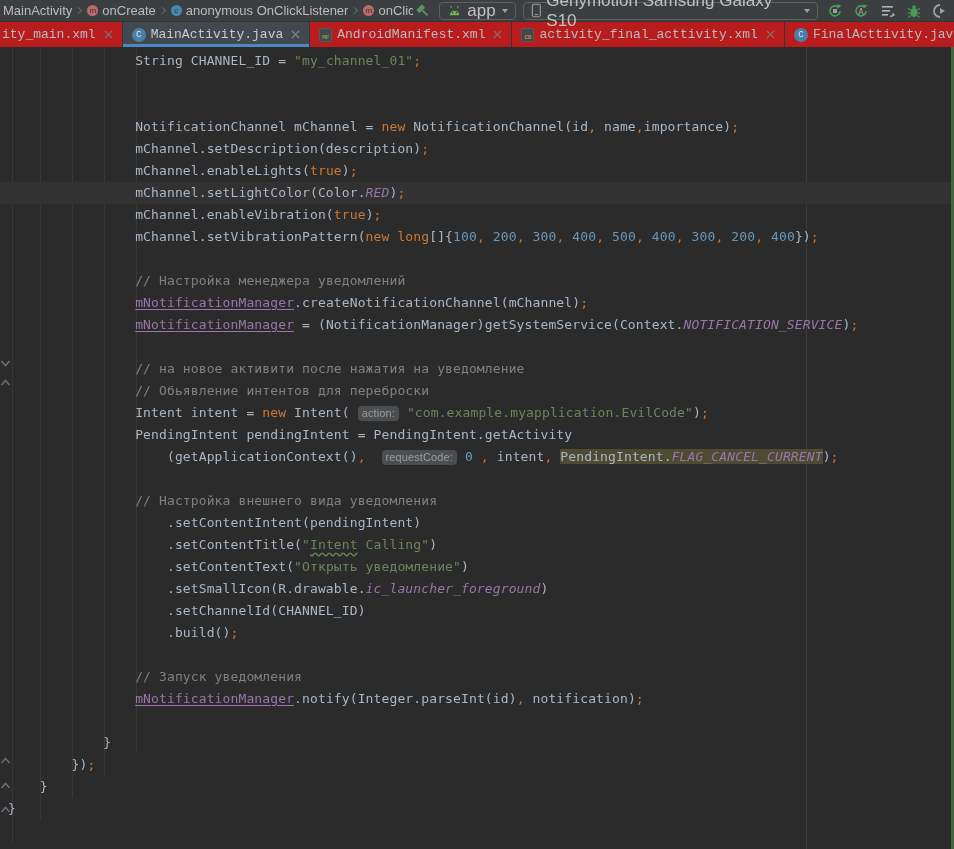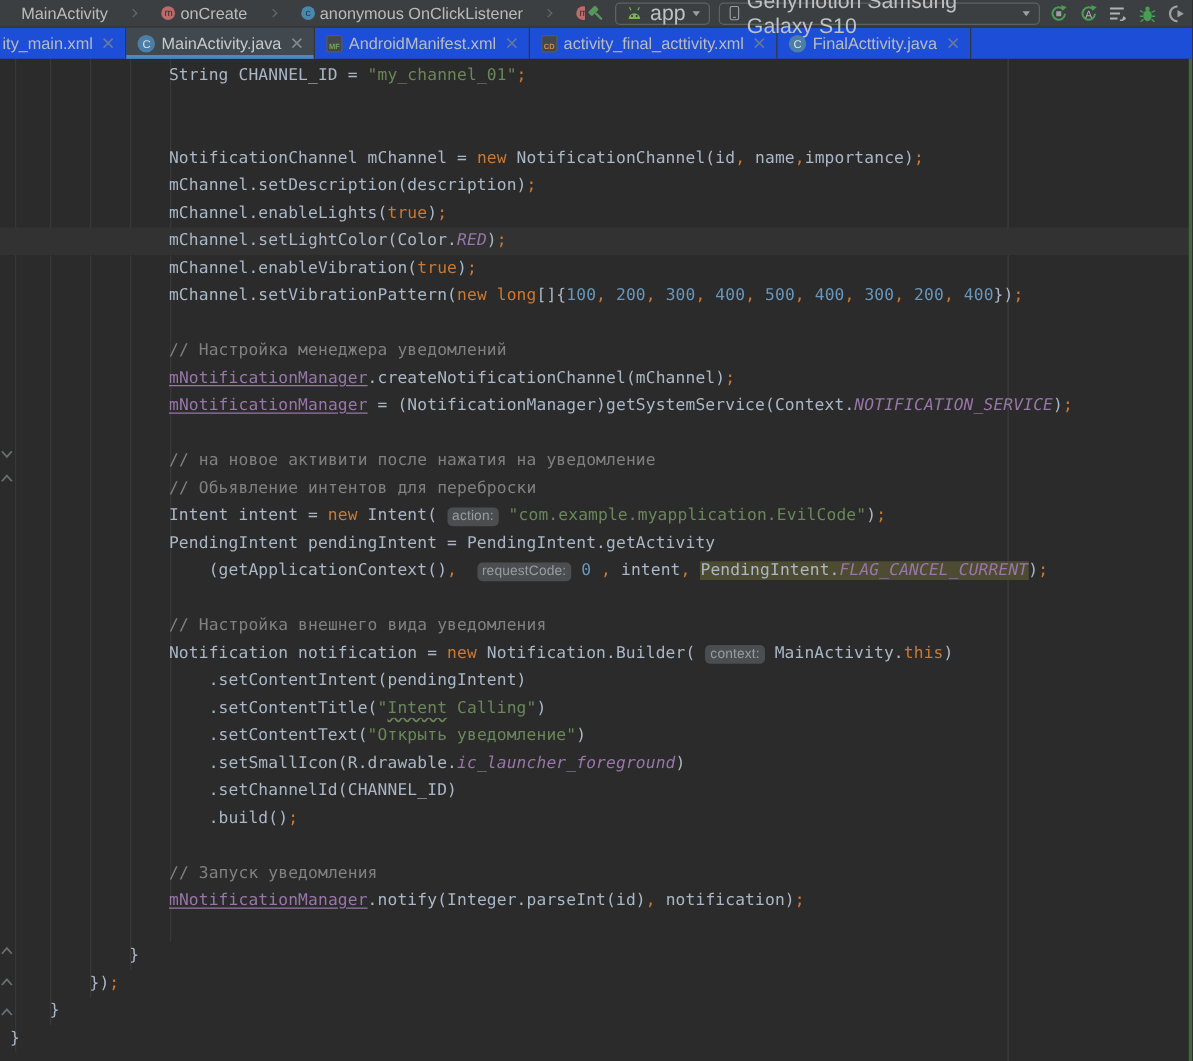--- a/index.html
+++ b/index.html
@@ -11,38 +11,38 @@
     -webkit-font-smoothing:antialiased;
   }
 
   
   .toolbar {
     height:22px; background:#3c3f41; border-bottom:1px solid #353535;
     display:flex; align-items:center; color:#bbbbbb; font-size:13px;
     position:relative; z-index:5; padding-right:4px;
   }
   .crumbs { display:flex; align-items:center; padding-left:1px; white-space:nowrap; overflow:hidden; }
-  .crumb { display:flex; align-items:center; gap:4px; padding:0 16px; cursor:default; }
+  .crumb { display:flex; align-items:center; gap:4px; padding:0 2px; cursor:default; }
   .crumb-sep { width:5px; height:5px; border-top:1.5px solid #66696b; border-right:1.5px solid #66696b;
     transform:rotate(45deg); margin:0 4px 0 2px; flex:0 0 auto; }
   .ic-round { width:11px; height:11px; border-radius:50%; display:inline-flex; align-items:center; justify-content:center;
     font-size:8px; line-height:1; color:#3c2f2f; flex:0 0 auto; }
   .ic-method { background:#bc6a6a; }
   .ic-anon   { background:#4a87ad; color:#1e3547; }
 
   .toolbar-right { margin-left:auto; display:flex; align-items:center; gap:7px; }
   .combo { height:18px; border:1px solid #5e6163; border-radius:4px; display:flex; align-items:center;
     gap:5px; padding:0 7px; font-size:17px; color:#bfc1c3; cursor:default; }
   .dd-arrow { width:0; height:0; border-left:3.5px solid transparent; border-right:3.5px solid transparent;
     border-top:4px solid #9da0a3; margin-left:1px; }
   .tbtn { width:20px; height:18px; display:flex; align-items:center; justify-content:center; }
 
   
-  .tabs { height:25px; background:#1d4ed8; display:flex; align-items:stretch; font-size:13px; color:#b9bcbe;
-    position:relative; z-index:4; }
+  .tabs { height:25px; background:#b91c1c; display:flex; align-items:stretch; font-size:13px; color:#b9bcbe;
+    position:relative; z-index:4;font-family:Liberation Mono, monospace; }
   .tab { display:flex; align-items:center; gap:5px; padding:0 9px; position:relative; cursor:default;
     border-right:1px solid #343739; white-space:nowrap; }
   .tab.selected { background:#41494e; box-shadow:inset 0 -3px 0 #4a88c7; color:#c8cbcd; }
   .tab .close-x { margin-left:3px; opacity:.75; display:flex; }
   .class-badge { width:14px; height:14px; border-radius:50%; background:#4d7fa6;
     display:inline-flex; align-items:center; justify-content:center; font-size:9px; color:#dbe6ee; flex:0 0 auto; }
   .file-badge { width:13px; height:14px; background:#45484a; border:1px solid #57595b; border-radius:2px;
     display:inline-flex; align-items:flex-end; justify-content:center; font-size:6px; font-weight:bold; flex:0 0 auto; }
   .file-badge.mf { color:#73a657; }
   .file-badge.xml { color:#d48a45; }
@@ -271,21 +271,20 @@
       <div class="line"><span class="d">                </span><span class="f">mNotificationManager</span><span class="d">.createNotificationChannel(mChannel)</span><span class="k">;</span></div>
       <div class="line"><span class="d">                </span><span class="f">mNotificationManager</span><span class="d"> = (NotificationManager)getSystemService(Context.</span><span class="sc">NOTIFICATION_SERVICE</span><span class="d">)</span><span class="k">;</span></div>
       <div class="line"></div>
       <div class="line"><span class="d">                </span><span class="c">// на новое активити после нажатия на уведомление</span></div>
       <div class="line"><span class="d">                </span><span class="c">// Обьявление интентов для переброски</span></div>
       <div class="line"><span class="d">                Intent intent = </span><span class="k">new</span><span class="d"> Intent( </span><span class="h">action:</span><span class="d"> </span><span class="s">"com.example.myapplication.EvilCode"</span><span class="d">)</span><span class="k">;</span></div>
       <div class="line"><span class="d">                PendingIntent pendingIntent = PendingIntent.</span><span class="sm">getActivity</span></div>
       <div class="line"><span class="d">                    (getApplicationContext()</span><span class="k">,</span><span class="d">  </span><span class="h">requestCode:</span><span class="d"> </span><span class="n">0</span><span class="d"> </span><span class="k">,</span><span class="d"> intent</span><span class="k">,</span><span class="d"> </span><span class="d hl">PendingIntent.</span><span class="sc hl">FLAG_CANCEL_CURRENT</span><span class="d">)</span><span class="k">;</span></div>
       <div class="line"></div>
       <div class="line"><span class="d">                </span><span class="c">// Настройка внешнего вида уведомления</span></div>
-      <div class="line"><span class="d">                Notification notification = </span><span class="k">new</span><span class="d"> Notification.Builder( </span><span class="h">context:</span><span class="d"> MainActivity.</span><span class="k">this</span><span class="d">)</span></div>
       <div class="line"><span class="d">                    .setContentIntent(pendingIntent)</span></div>
       <div class="line"><span class="d">                    .setContentTitle(</span><span class="s">"</span><span class="s typo">Intent</span><span class="s"> Calling"</span><span class="d">)</span></div>
       <div class="line"><span class="d">                    .setContentText(</span><span class="s">"Открыть уведомление"</span><span class="d">)</span></div>
       <div class="line"><span class="d">                    .setSmallIcon(R.drawable.</span><span class="sc">ic_launcher_foreground</span><span class="d">)</span></div>
       <div class="line"><span class="d">                    .setChannelId(CHANNEL_ID)</span></div>
       <div class="line"><span class="d">                    .build()</span><span class="k">;</span></div>
       <div class="line"></div>
       <div class="line"><span class="d">                </span><span class="c">// Запуск уведомления</span></div>
       <div class="line"><span class="d">                </span><span class="f">mNotificationManager</span><span class="d">.notify(Integer.</span><span class="sm">parseInt</span><span class="d">(id)</span><span class="k">,</span><span class="d"> notification)</span><span class="k">;</span></div>
       <div class="line"></div>

